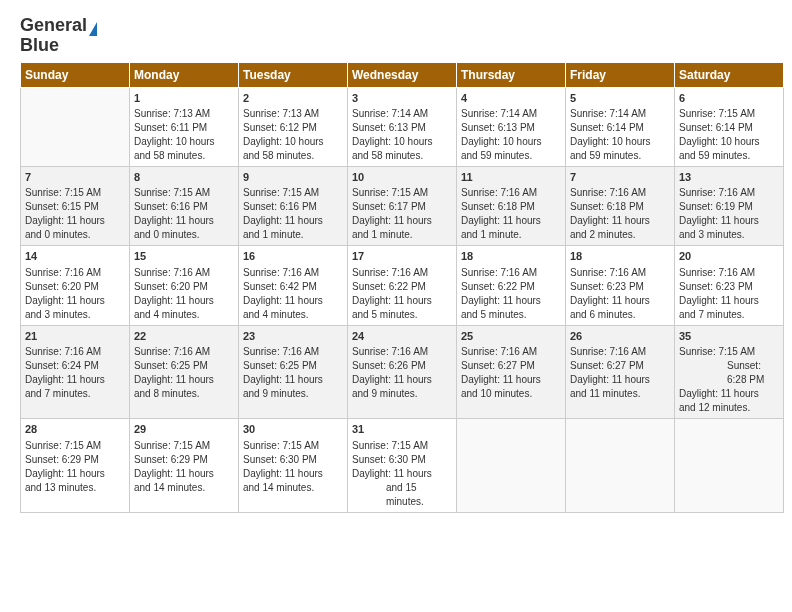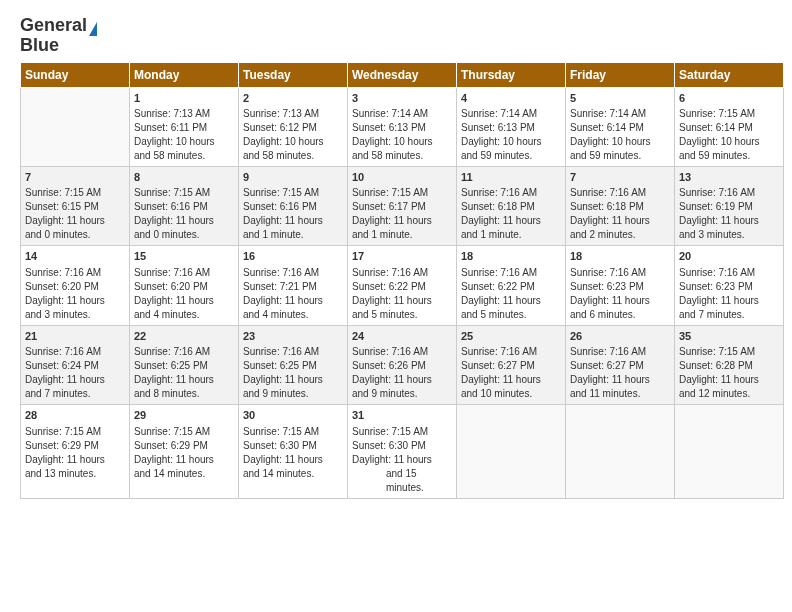--- a/index.html
+++ b/index.html
@@ -232,21 +232,21 @@
           <td>
             <span class="day-num">15</span>
             <span style="display: block;">Sunrise: 7:16 AM</span>
             <span style="display: block;">Sunset: 6:20 PM</span>
             <span style="display: block;">Daylight: 11 hours</span>
             <span style="display: block;">and 4 minutes.</span>
           </td>
           <td>
             <span class="day-num">16</span>
             <span style="display: block;">Sunrise: 7:16 AM</span>
-            <span style="display: block;">Sunset: 7:21 PM</span>
+            <span style="display: block;">Sunset: 6:42 PM</span>
             <span style="display: block;">Daylight: 11 hours</span>
             <span style="display: block;">and 4 minutes.</span>
           </td>
           <td>
             <span class="day-num">17</span>
             <span style="display: block;">Sunrise: 7:16 AM</span>
             <span style="display: block;">Sunset: 6:22 PM</span>
             <span style="display: block;">Daylight: 11 hours</span>
             <span style="display: block;">and 5 minutes.</span>
           </td>
@@ -311,21 +311,21 @@
           <td>
             <span class="day-num">26</span>
             <span style="display: block;">Sunrise: 7:16 AM</span>
             <span style="display: block;">Sunset: 6:27 PM</span>
             <span style="display: block;">Daylight: 11 hours</span>
             <span style="display: block;">and 11 minutes.</span>
           </td>
           <td>
             <span class="day-num">35</span>
             <span style="display: block;">Sunrise: 7:15 AM</span>
-            <span style="display: block;">Sunset: 6:28 PM</span>
+            <span style="display: block; margin-left: 48px;">Sunset: 6:28 PM</span>
             <span style="display: block;">Daylight: 11 hours</span>
             <span style="display: block;">and 12 minutes.</span>
           </td>
         </tr>
         <tr class="row-norm">
           <td>
             <span class="day-num">28</span>
             <span style="display: block;">Sunrise: 7:15 AM</span>
             <span style="display: block;">Sunset: 6:29 PM</span>
             <span style="display: block;">Daylight: 11 hours</span>

